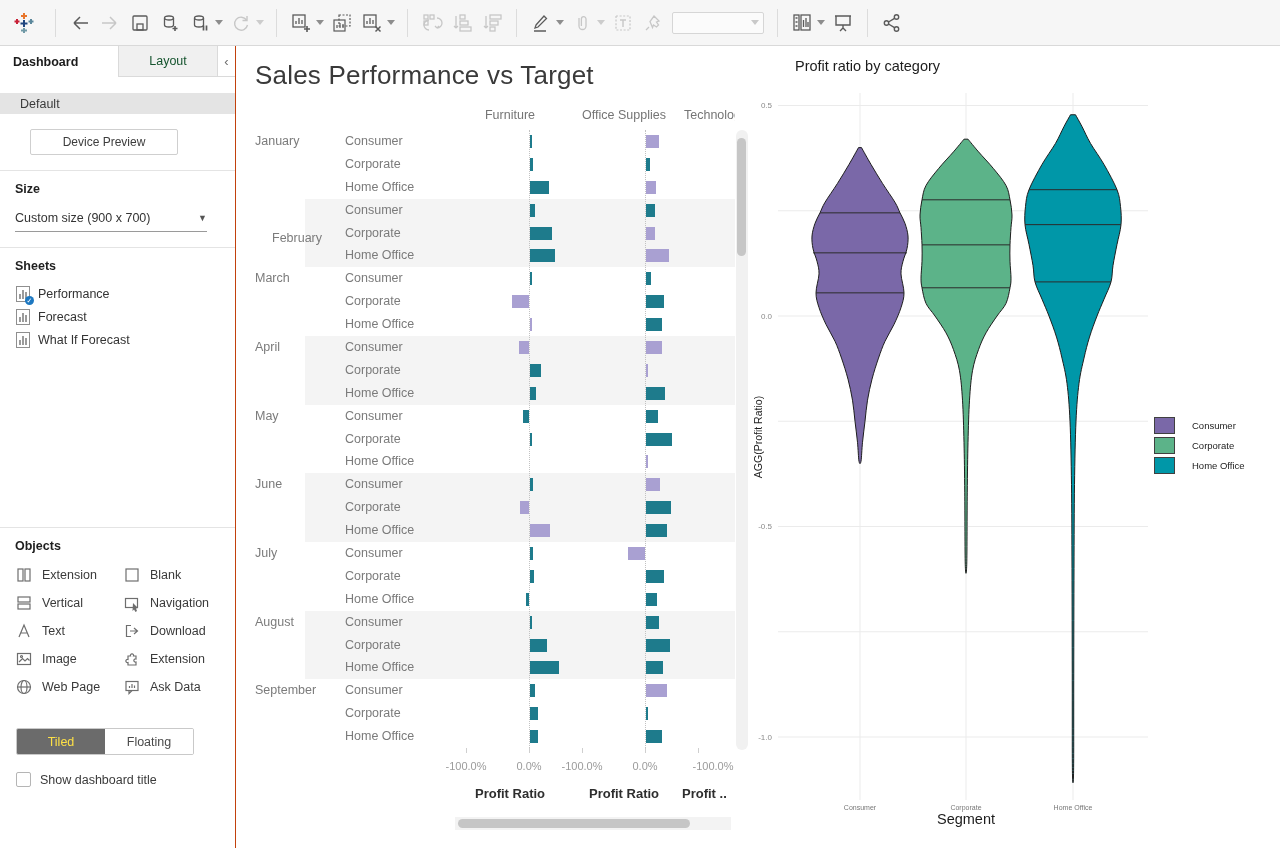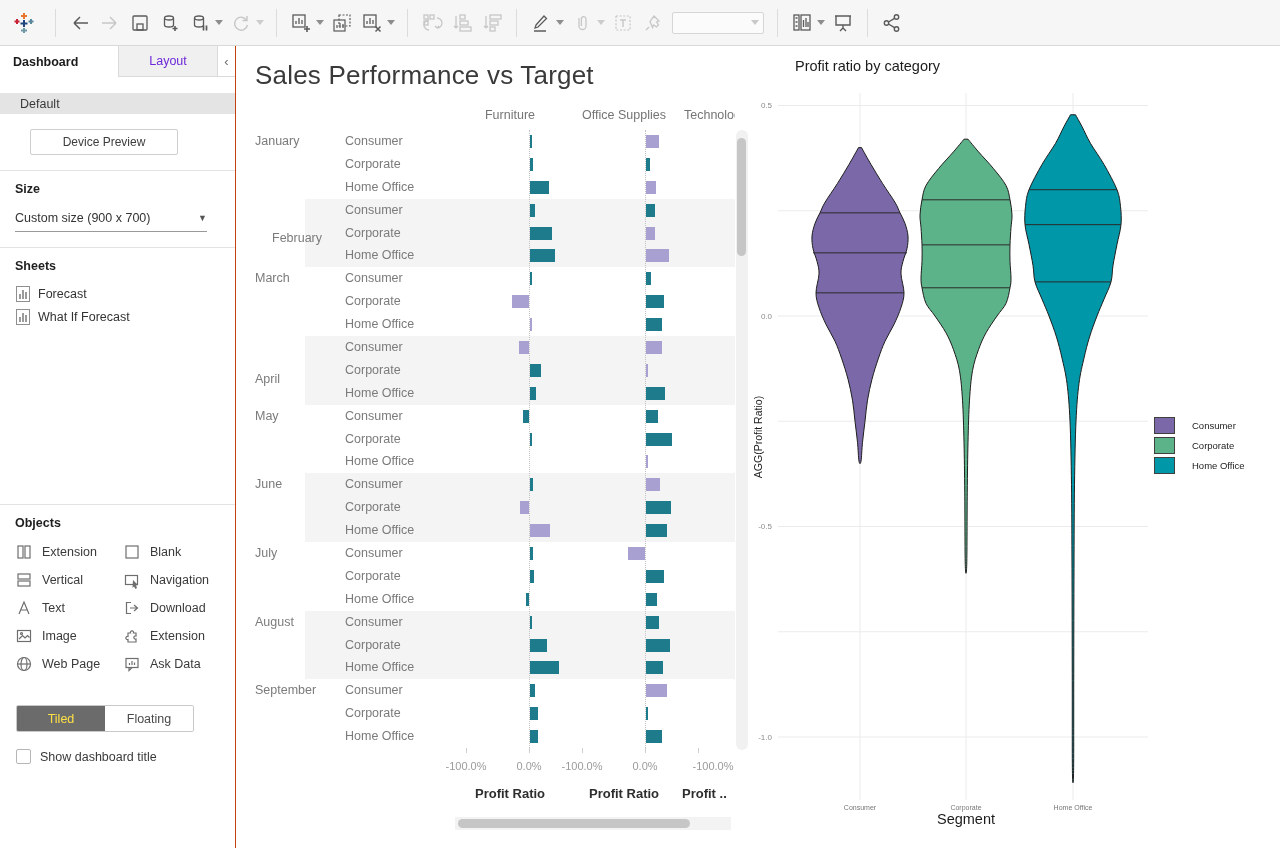--- a/index.html
+++ b/index.html
@@ -22,21 +22,21 @@
     border-radius:2px; margin:0 4px; display:flex; align-items:center; justify-content:flex-end;
     color:#c9c9c9; padding-right:4px; }
 
   
   #sidebar { position:absolute; left:0; top:46px; width:236px; height:802px;
     background:#ffffff; border-right:1px solid #c2410c; font-size:12px; color:#333; }
   #tabbar { display:flex; height:31px; align-items:stretch; }
   .tab-dashboard { width:118px; display:flex; align-items:center; padding-left:13px;
     font-weight:bold; font-size:12.5px; color:#1b1b1b; background:#fff; }
   .tab-layout { width:100px; display:flex; align-items:center; justify-content:center;
-    background:#f0f0f0; border:1px solid #dadada; border-top:none; color:#6d28d9; font-size:12.5px; }
+    background:#f0f0f0; border:1px solid #dadada; border-top:none; color:#14532d; font-size:12.5px; }
   .tab-rest { flex:1; border-bottom:1px solid #dadada; display:flex; align-items:center;
     justify-content:center; color:#6d6d6d; font-size:13px; }
   .device-row { height:21px; display:flex; align-items:center; font-size:12.5px; color:#3a3a3a; }
   .device-row.selected { background:#e4e4e4; }
   #device-preview-btn { display:block; margin:15px 0 0 30px; width:148px; height:26px;
     border:1px solid #cfcfcf; background:#fff; border-radius:2px; font-size:12px; color:#3d3d3d;
     text-align:center; line-height:24px; }
   .side-divider { border:none; border-top:1px solid #e4e4e4; margin-top:15px; }
   .side-heading { font-weight:bold; font-size:12.5px; color:#1f1f1f; padding:11px 0 0 15px; }
   #size-dropdown { margin:15px 0 0 15px; width:192px; border-bottom:1px solid #9a9a9a;
@@ -297,20 +297,29 @@
     <button id="device-preview-btn">Device Preview</button>
     <hr class="side-divider">
     <div class="side-heading">Size</div>
     <div id="size-dropdown">
       <span>Custom size (900 x 700)</span>
       <span class="dd-caret">▼</span>
     </div>
     <hr class="side-divider">
     <div class="side-heading">Sheets</div>
     <div id="sheet-list" style="margin-top:9px;">
+        <div class="sheet-item">
+          <span class="sheet-icon">
+            <span class="b" style="left:2px;height:5px;"></span>
+            <span class="b" style="left:5px;height:9px;"></span>
+            <span class="b" style="left:8px;height:7px;"></span>
+            <span class="badge">✓</span>
+          </span>
+          <span>Performance</span>
+        </div>
         <div class="sheet-item">
           <span class="sheet-icon">
             <span class="b" style="left:2px;height:5px;"></span>
             <span class="b" style="left:5px;height:9px;"></span>
             <span class="b" style="left:8px;height:7px;"></span>
           </span>
           <span>Forecast</span>
         </div>
         <div class="sheet-item">
           <span class="sheet-icon">
@@ -459,21 +468,21 @@
     <div class="month-label" style="left: 255px; top: 271.278px; width: 80px;">March</div>
     <div class="seg-label" style="left: 345px; top: 271.278px; width: 90px;">Consumer</div>
     <div class="bar" style="left: 530px; top: 272.278px; width: 1.89px; background: rgb(30, 123, 140);"></div>
     <div class="bar" style="left: 646px; top: 272.278px; width: 5.04px; background: rgb(30, 123, 140);"></div>
     <div class="seg-label" style="left: 345px; top: 294.167px; width: 90px;">Corporate</div>
     <div class="bar" style="left: 511.99px; top: 295.167px; width: 17.01px; background: rgb(169, 160, 210);"></div>
     <div class="bar" style="left: 646px; top: 295.167px; width: 18.27px; background: rgb(30, 123, 140);"></div>
     <div class="seg-label" style="left: 345px; top: 317.056px; width: 90px;">Home Office</div>
     <div class="bar" style="left: 530px; top: 318.056px; width: 1.89px; background: rgb(169, 160, 210);"></div>
     <div class="bar" style="left: 646px; top: 318.056px; width: 15.75px; background: rgb(30, 123, 140);"></div>
-    <div class="month-label" style="left: 255px; top: 339.944px; width: 80px; margin-top: 32px;">April</div>
+    <div class="month-label" style="left: 255px; top: 339.944px; width: 80px;">April</div>
     <div class="seg-label" style="left: 345px; top: 339.944px; width: 90px;">Consumer</div>
     <div class="bar" style="left: 518.92px; top: 340.944px; width: 10.08px; background: rgb(169, 160, 210);"></div>
     <div class="bar" style="left: 646px; top: 340.944px; width: 15.75px; background: rgb(169, 160, 210);"></div>
     <div class="seg-label" style="left: 345px; top: 362.833px; width: 90px;">Corporate</div>
     <div class="bar" style="left: 530px; top: 363.833px; width: 10.71px; background: rgb(30, 123, 140);"></div>
     <div class="bar" style="left: 646px; top: 363.833px; width: 1.89px; background: rgb(169, 160, 210);"></div>
     <div class="seg-label" style="left: 345px; top: 385.722px; width: 90px;">Home Office</div>
     <div class="bar" style="left: 530px; top: 386.722px; width: 6.3px; background: rgb(30, 123, 140);"></div>
     <div class="bar" style="left: 646px; top: 386.722px; width: 18.9px; background: rgb(30, 123, 140);"></div>
     <div class="month-label" style="left: 255px; top: 408.611px; width: 80px;">May</div>

